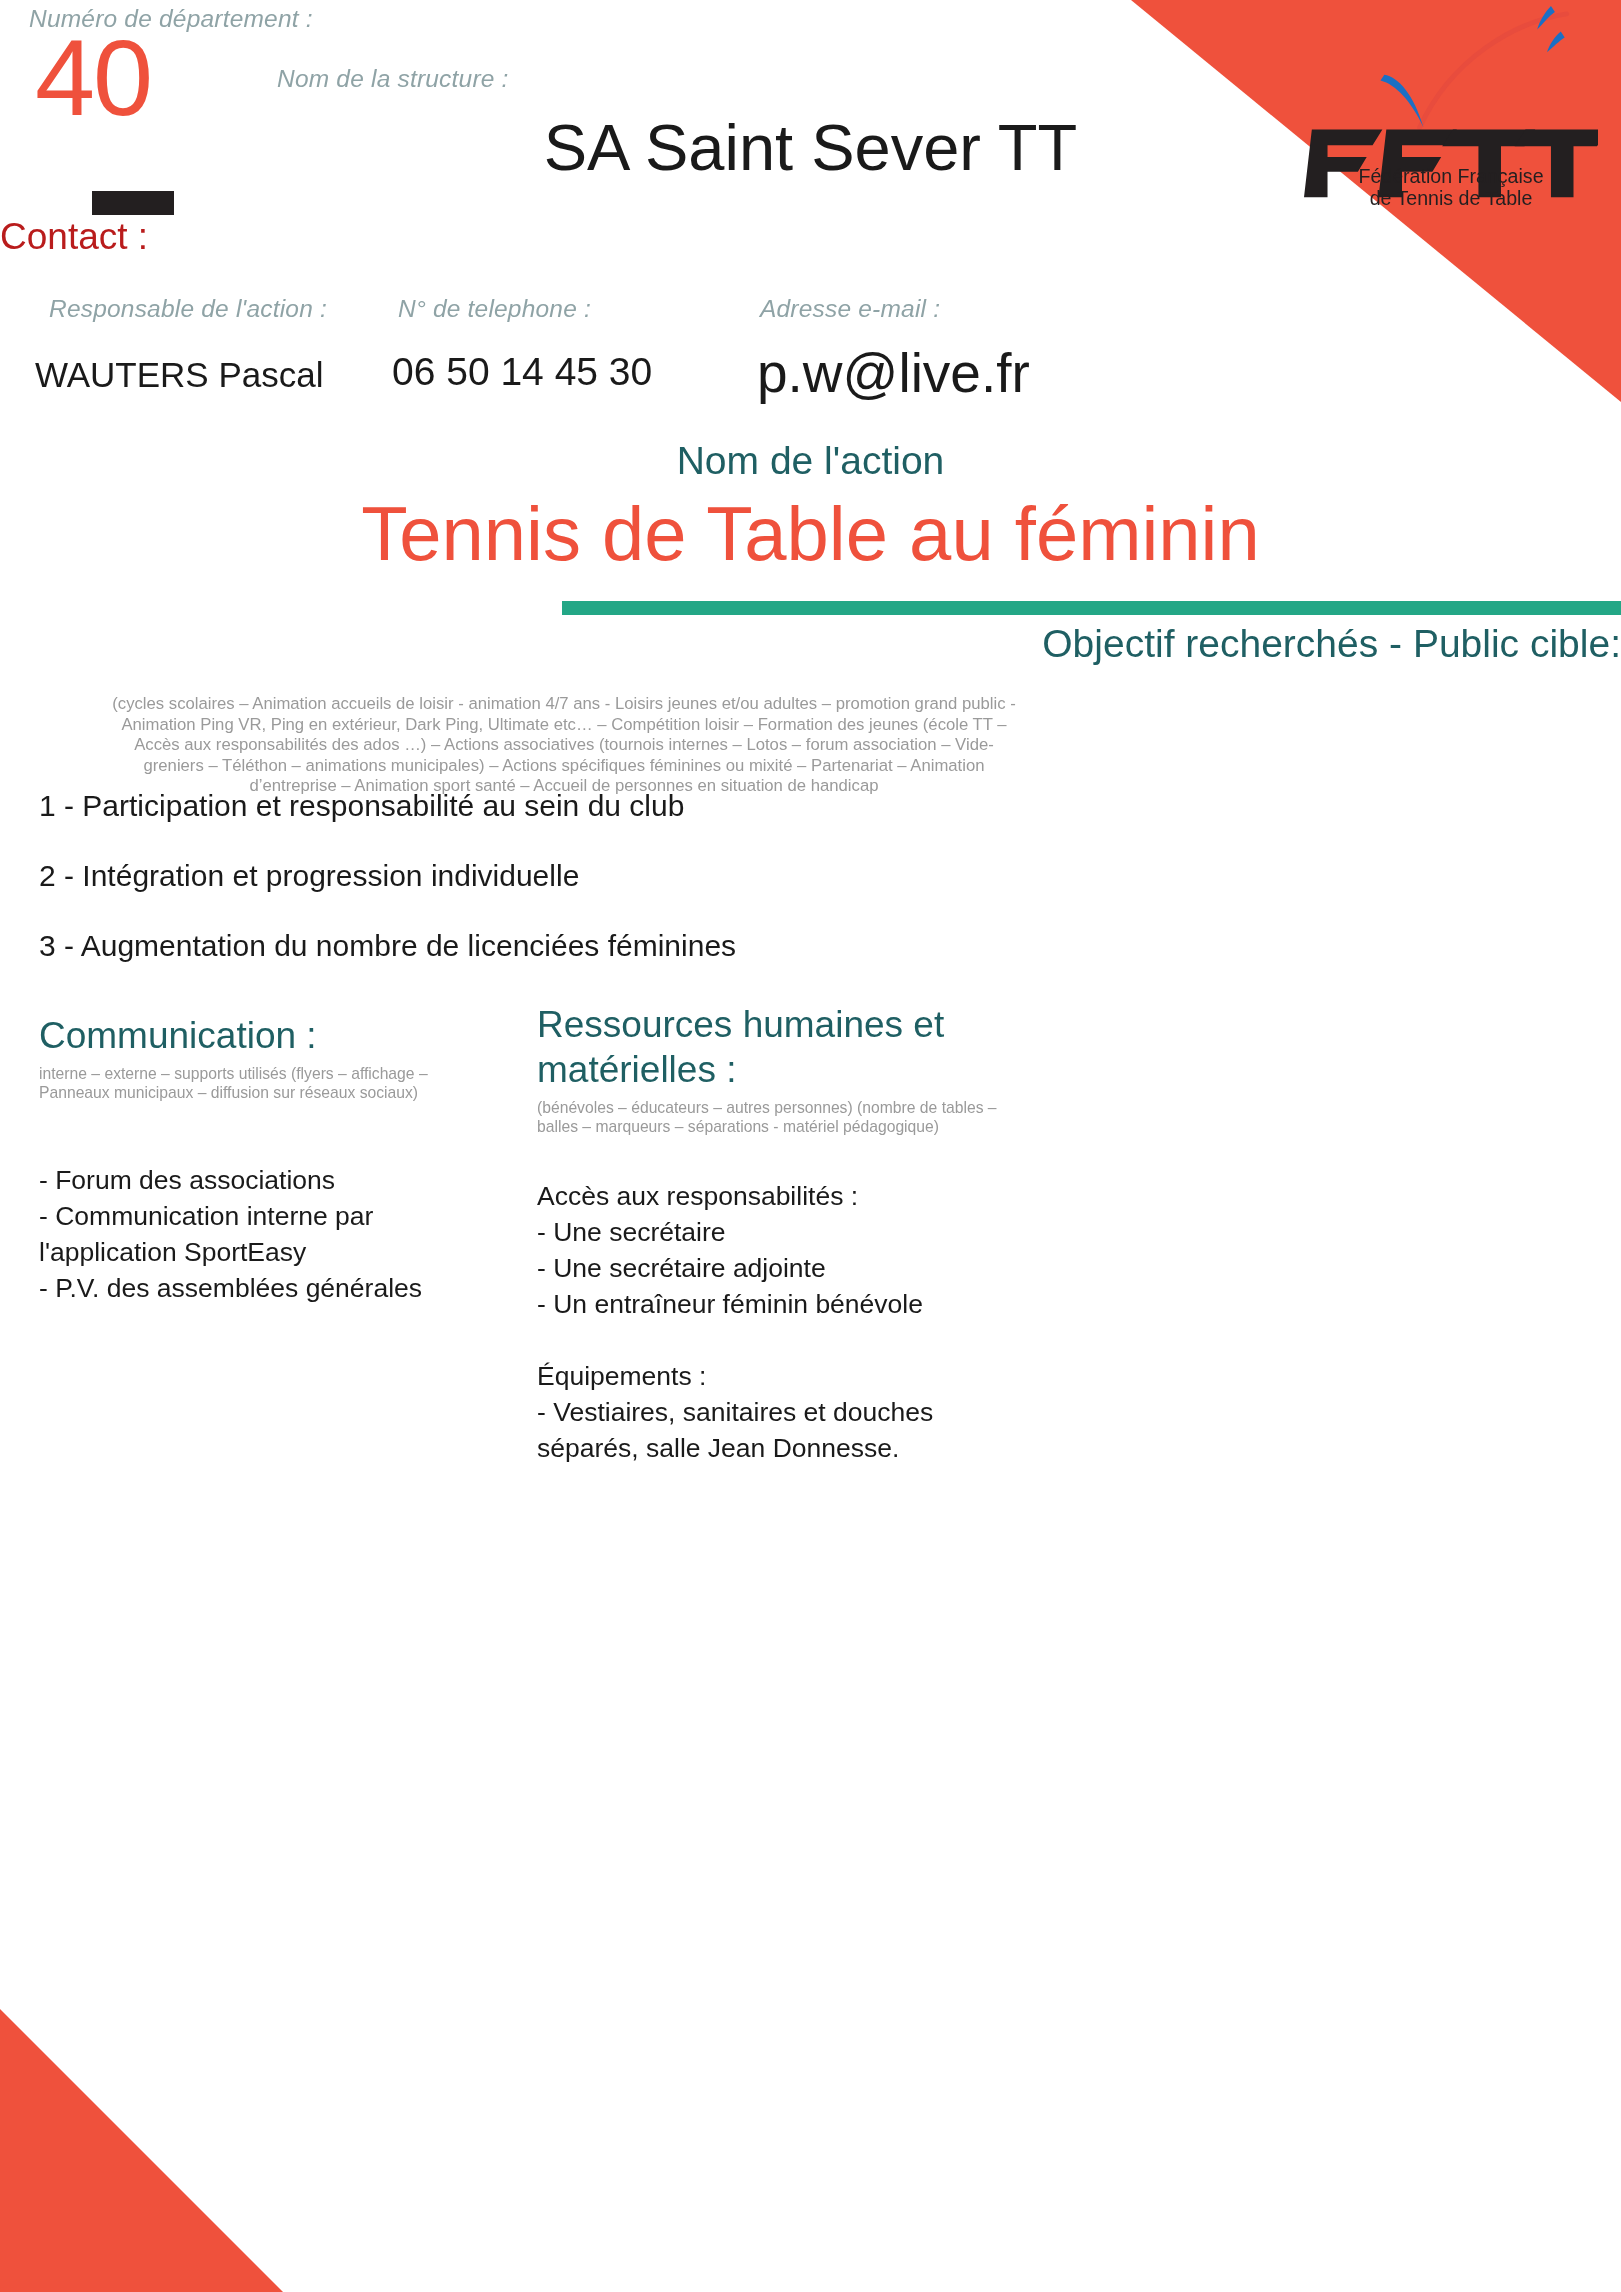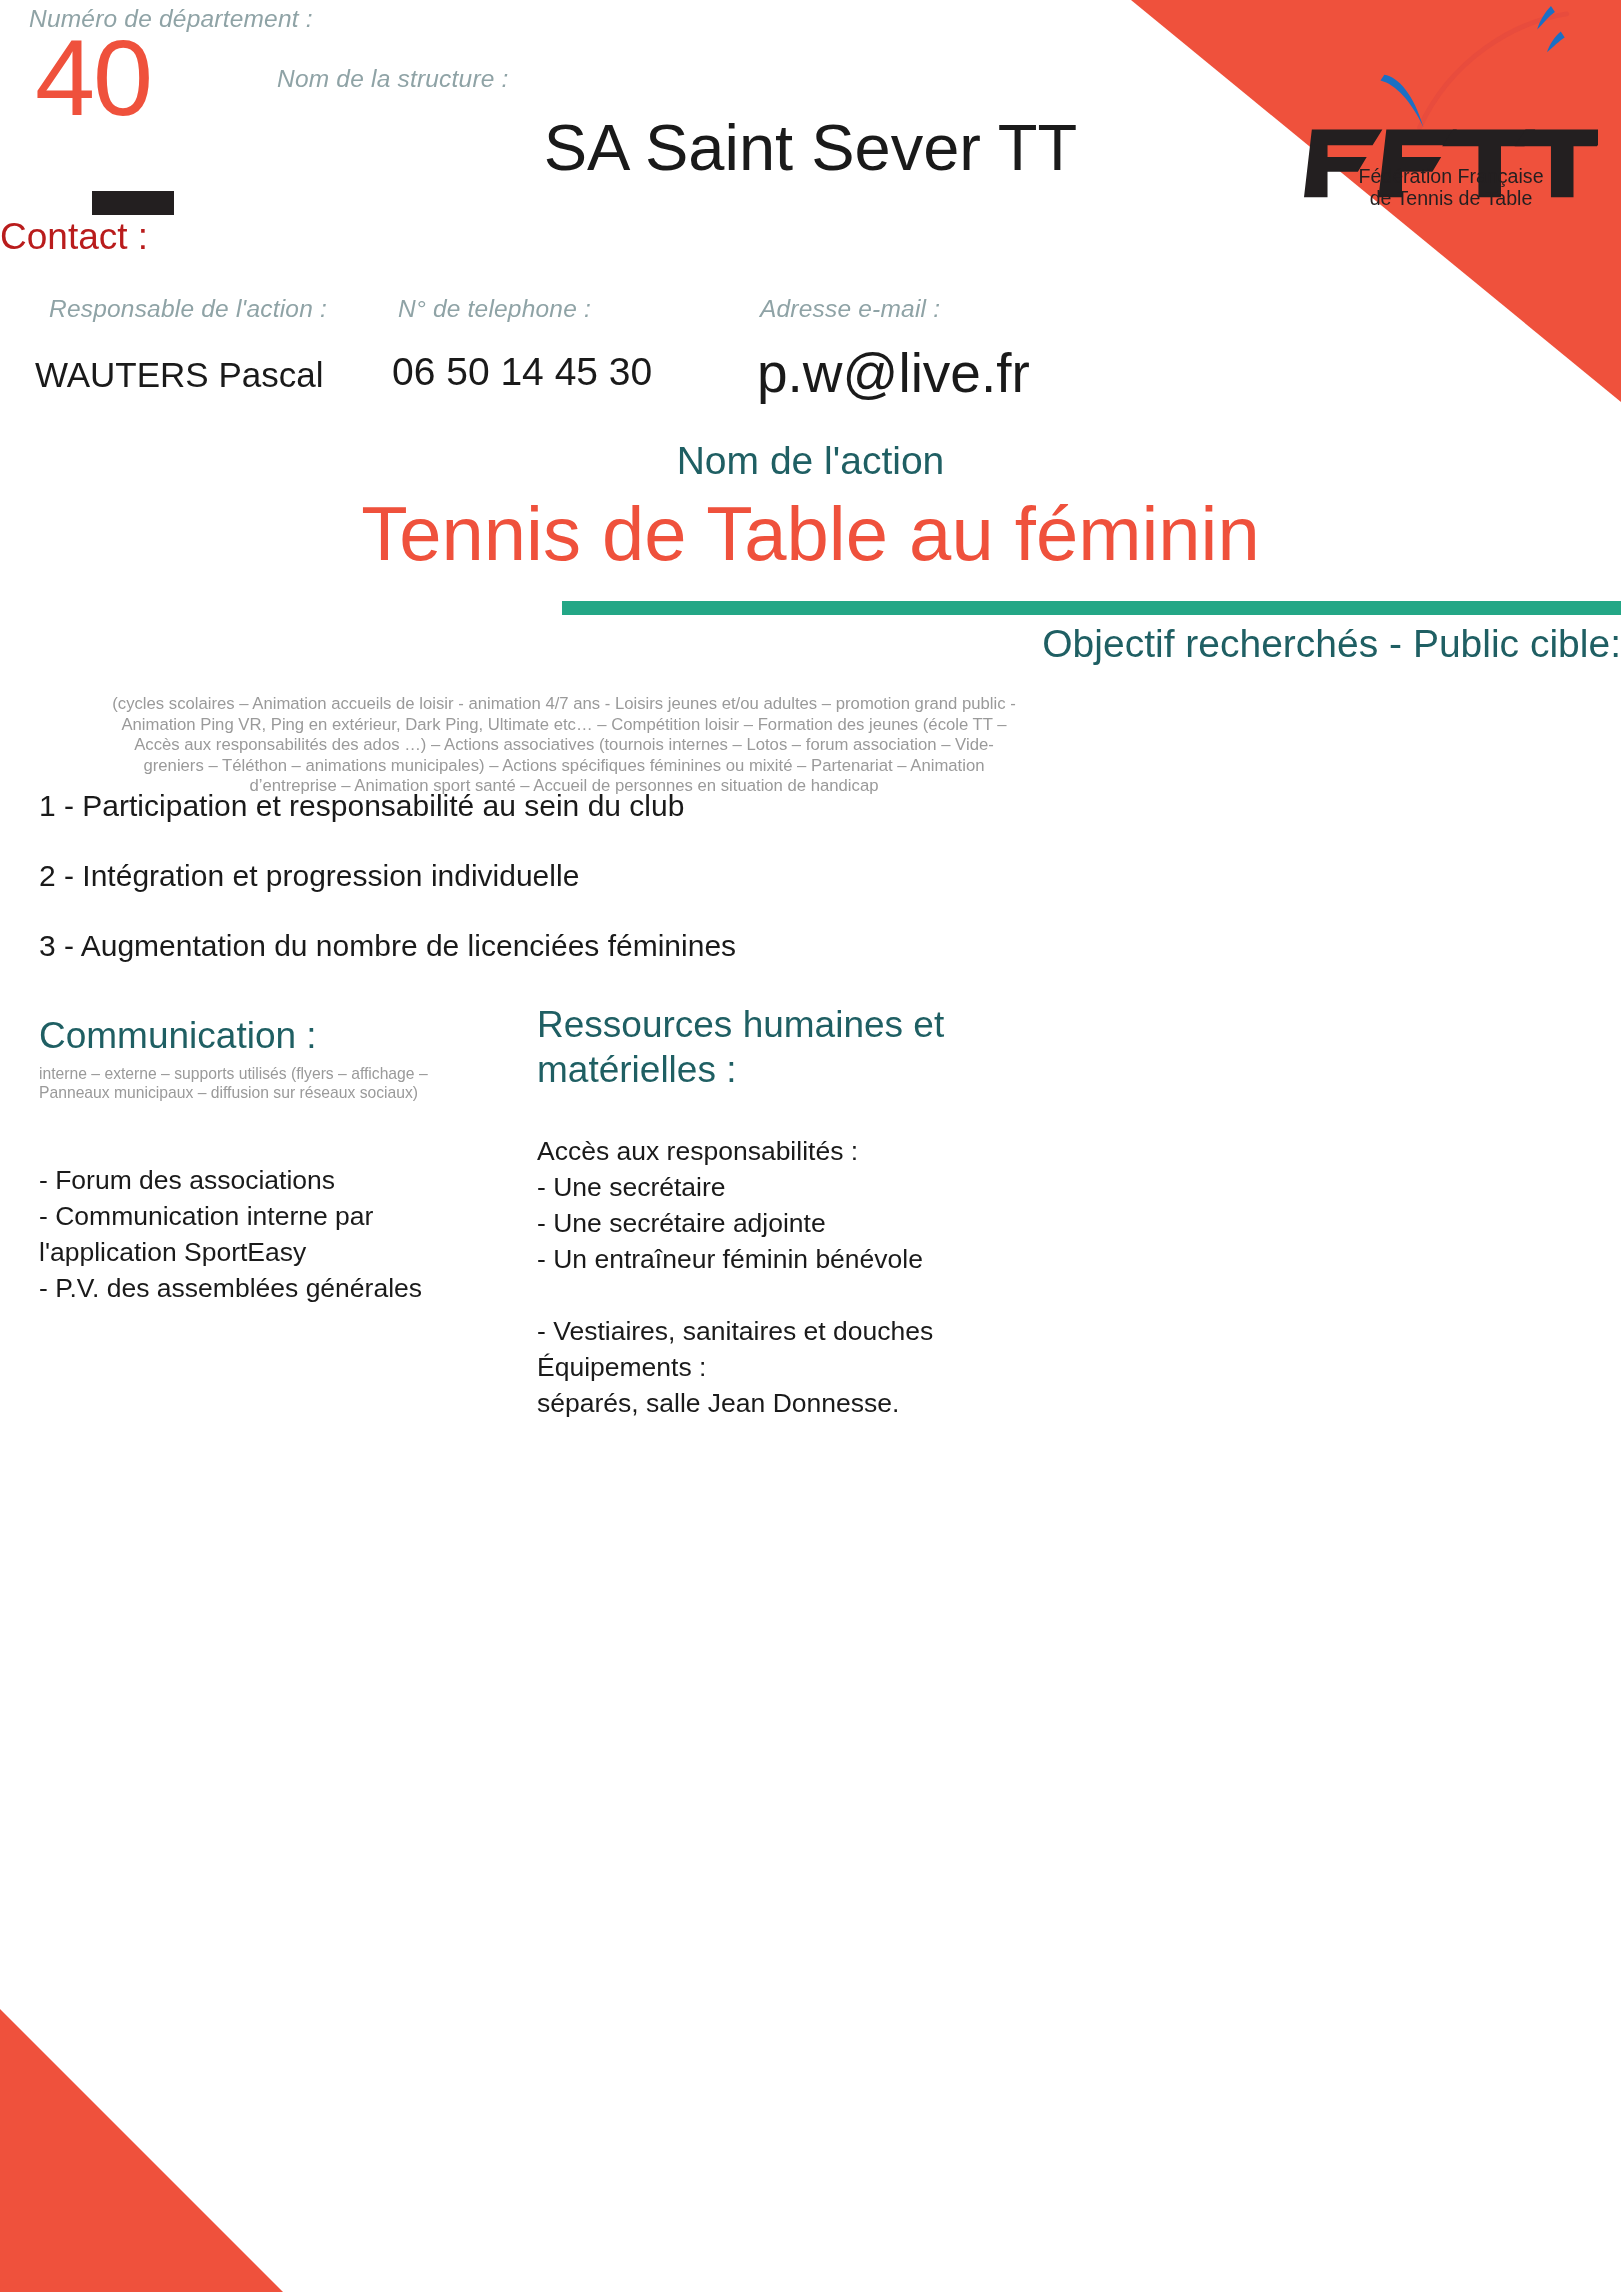--- a/index.html
+++ b/index.html
@@ -291,26 +291,27 @@
     <ul class="col-body" id="communication-body">
       <li>- Forum des associations</li>
       <li>- Communication interne par</li>
       <li>l'application SportEasy</li>
       <li>- P.V. des assemblées générales</li>
     </ul>
   </div>
 
   <div class="col" id="col-ressources">
     <h2 class="col-heading">Ressources humaines et matérielles :</h2>
+    <p class="col-note">(bénévoles – éducateurs – autres personnes) (nombre de tables – balles – marqueurs – séparations - matériel pédagogique)</p>
     <ul class="col-body" id="ressources-body">
       <li>Accès aux responsabilités :</li>
       <li>- Une secrétaire</li>
       <li>- Une secrétaire adjointe</li>
       <li>- Un entraîneur féminin bénévole</li>
       <li class="spacer-line"></li>
+      <li>Équipements :</li>
       <li>- Vestiaires, sanitaires et douches</li>
-      <li>Équipements :</li>
       <li>séparés, salle Jean Donnesse.</li>
     </ul>
   </div>
 
 </div>
 
 
 </body></html>

